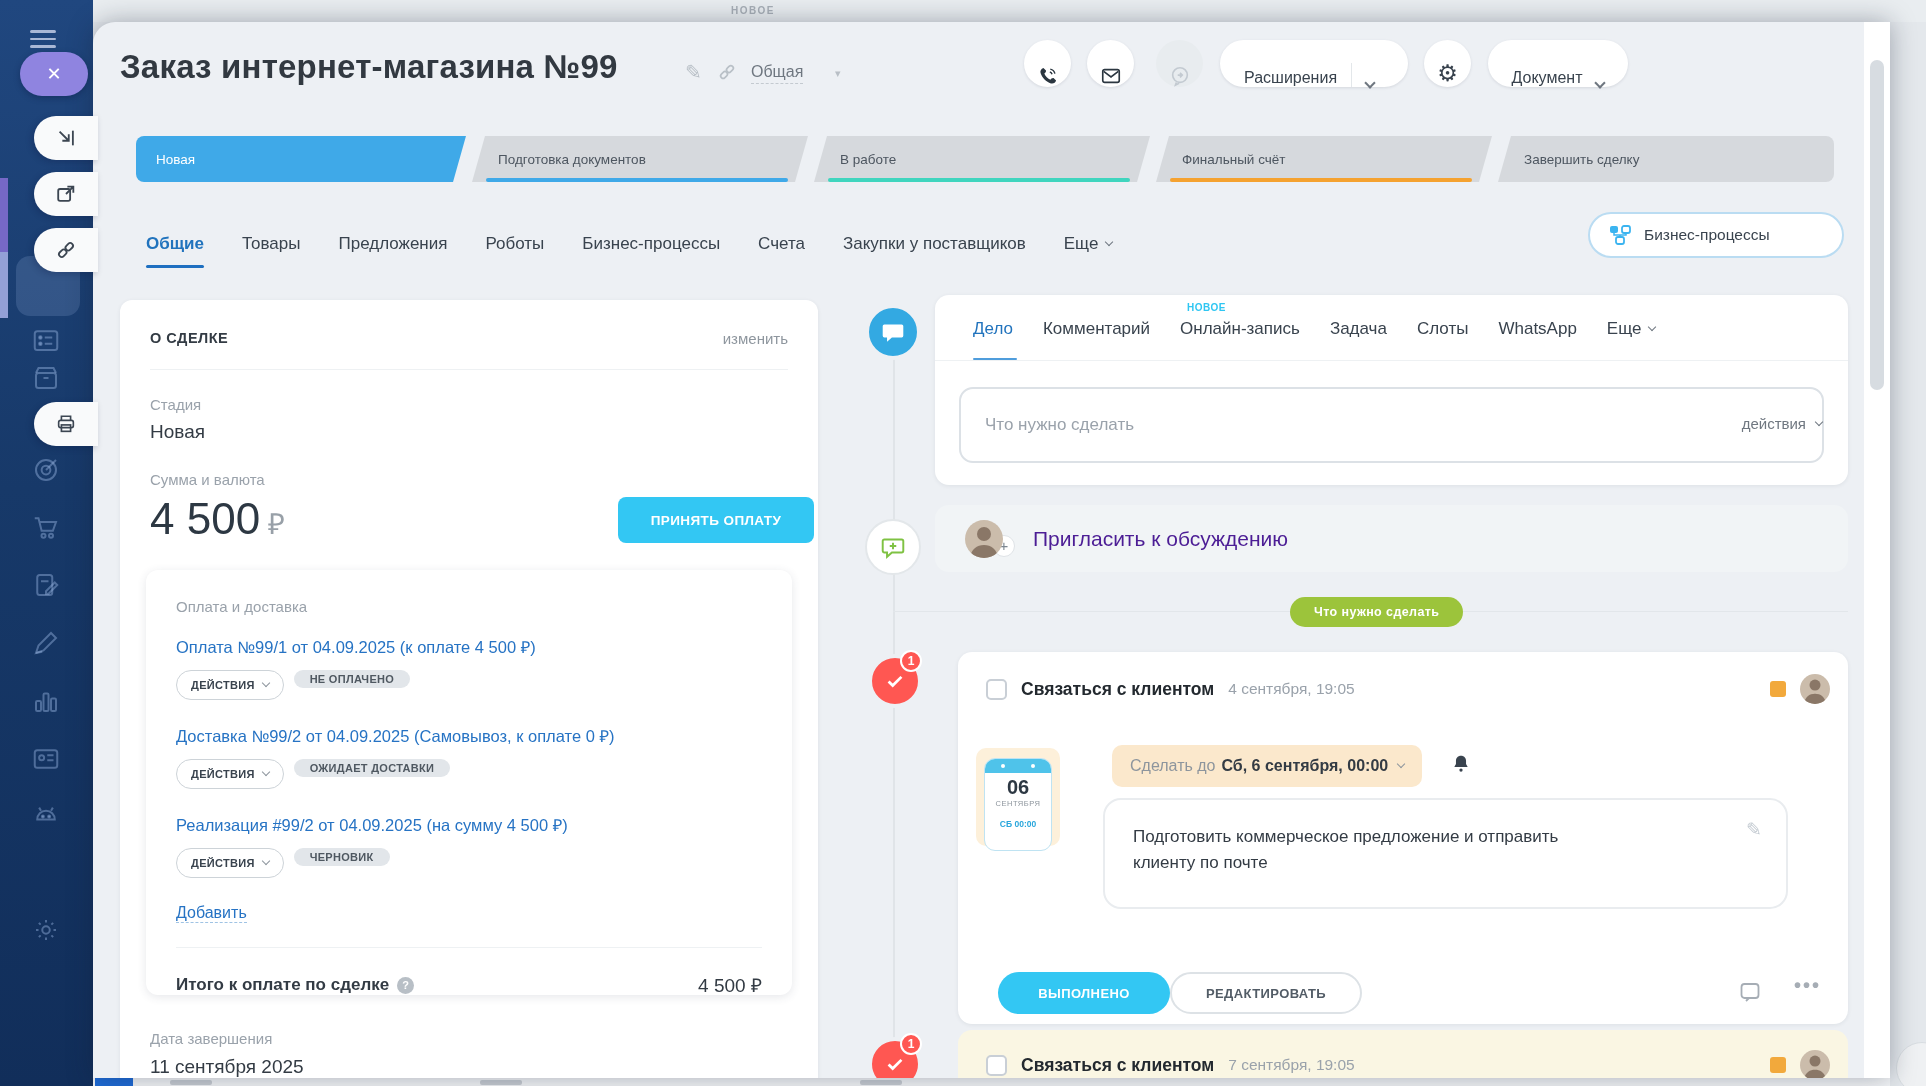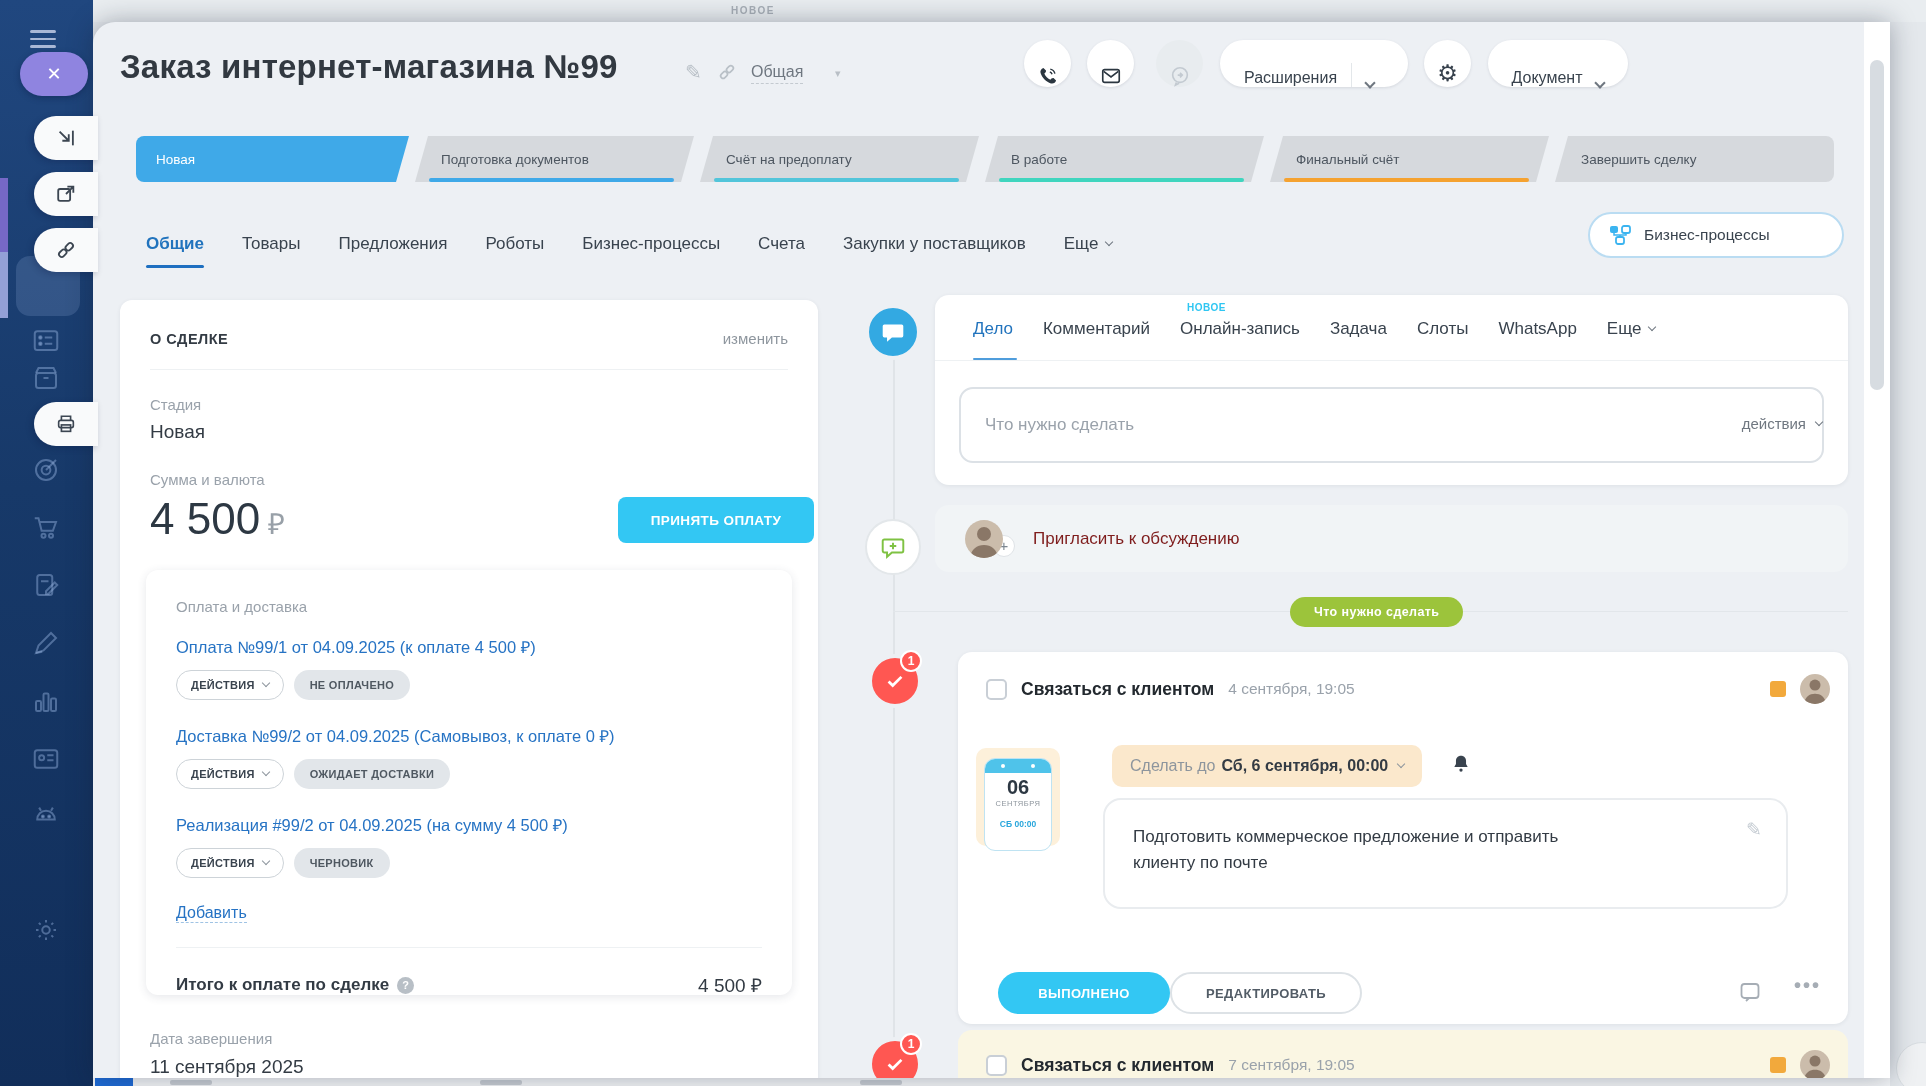--- a/index.html
+++ b/index.html
@@ -66,37 +66,37 @@
   .tabs-row { position:absolute; left:53px; top:212px; display:flex; gap:38px; font-size:17px; color:#39434e; }
   .tab { position:relative; padding-bottom:14px; cursor:default; display:flex; align-items:center; gap:8px; }
   .tab.active { color:#2173bd; font-weight:bold; }
   .tab.active::after { content:""; position:absolute; left:0; right:0; bottom:0; height:3px; background:#1e6fc0; border-radius:2px; }
   .bp-pill { position:absolute; left:1495px; top:190px; width:256px; height:46px; border:2px solid #badcf2; border-radius:23px;
              background:#fff; display:flex; align-items:center; gap:12px; padding-left:18px; font-size:15.5px; color:#39434e; }
 
   
   .deal-card { position:absolute; left:27px; top:278px; width:698px; height:800px; background:#fff; border-radius:12px;
                box-shadow:0 1px 4px rgba(40,50,70,.08); padding:30px; }
-  .deal-head { display:flex; justify-content:space-between; align-items:center; }
+  .deal-head { display:flex; justify-content:space-between; }
   .deal-head .t { font-size:14.5px; font-weight:bold; color:#333b44; letter-spacing:.5px; }
   .deal-head .e { font-size:15px; color:#8e969e; }
   .deal-div { height:1px; background:#eef1f3; margin:22px 0 26px; }
   .flabel { font-size:15px; color:#9aa2ab; }
   .fvalue { font-size:19px; color:#333b44; margin-top:8px; }
   .amount { font-size:44px; color:#2d3843; margin-top:6px; }
   .amount .cur { font-size:29px; color:#98a0a8; margin-left:8px; }
   .pay-btn { position:absolute; left:498px; top:197px; width:196px; height:46px; background:#33c7f3; border:none;
              border-radius:8px; color:#fff; font-size:13.5px; font-weight:bold; letter-spacing:.4px; font-family:inherit; }
   .inner-card { position:absolute; left:26px; top:270px; width:646px; height:425px; background:#fff; border-radius:12px;
                 box-shadow:0 2px 10px rgba(50,60,80,.12); padding:28px 30px; }
   .pay-link { display:inline-block; font-size:16.5px; color:#2673c4; margin-top:24px; text-decoration:none; }
   .pill-row { display:flex; gap:10px; margin-top:12px; }
   .act-pill { height:30px; border:1px solid #cdd3d8; border-radius:15px; background:#fff; display:flex; align-items:center;
               gap:8px; padding:0 14px; font-size:11px; font-weight:bold; color:#39434e; letter-spacing:.3px; }
-  .st-badge { height:30px; border-radius:15px; background:#e2e6ea; display:flex; align-items:center; padding:0 16px;
+  .st-badge { height:18px; border-radius:15px; background:#e2e6ea; display:flex; align-items:center; padding:0 16px;
               font-size:11px; font-weight:bold; color:#4f5861; letter-spacing:.3px; }
   .add-link { display:inline-block; font-size:16px; color:#2673c4; border-bottom:1px dashed #9fc3e4; margin-top:26px; }
   .total-div { height:1px; background:#eef1f3; margin-top:24px; }
   .total-row { display:flex; justify-content:space-between; align-items:center; margin-top:24px; }
   .total-row .l { font-size:17px; font-weight:bold; color:#333b44; display:flex; align-items:center; gap:8px; }
   .qmark { width:17px; height:17px; border-radius:50%; background:#b8bfc6; color:#fff; font-size:11px; font-weight:bold;
            display:inline-flex; align-items:center; justify-content:center; }
   .total-row .v { font-size:19px; color:#333b44; }
   .finish-label { position:absolute; left:30px; top:730px; font-size:15px; color:#9aa2ab; }
   .finish-value { position:absolute; left:30px; top:756px; font-size:19px; color:#333b44; }
@@ -121,21 +121,21 @@
                 background:#fff; font-size:17px; color:#333b44; padding:0 150px 0 24px; font-family:inherit; outline:none; }
   .todo-input::placeholder { color:#9aa2ab; }
   .todo-actions { position:absolute; right:26px; top:120px; font-size:15px; color:#6f7780; display:flex; align-items:center; gap:10px; }
 
   .invite-row { position:absolute; left:842px; top:483px; width:913px; height:67px; background:#f1f4f6; border-radius:14px;
                 display:flex; align-items:center; padding-left:30px; }
   .avatar { border-radius:50%; background:#cbbcab; overflow:hidden; position:relative; }
   .avatar svg { position:absolute; left:0; top:0; }
   .plus-badge { width:22px; height:22px; border-radius:50%; background:#fff; border:1px solid #dfe3e7; color:#7c8690;
                 font-size:15px; display:flex; align-items:center; justify-content:center; margin-left:-10px; margin-top:14px; }
-  .invite-text { font-size:17px; color:#7f1d1d; margin-left:18px; }
+  .invite-text { font-size:21px; color:#4c1d95; margin-left:18px; }
 
   .tl-div { position:absolute; left:800px; top:589px; width:955px; height:1px; background:#e2e6ea; }
   .green-pill { position:absolute; left:1197px; top:575px; height:30px; border-radius:16px; background:#9cc43b; color:#fff;
                 font-size:12.5px; font-weight:bold; letter-spacing:.4px; display:flex; align-items:center; padding:0 24px; }
 
   .act-card { position:absolute; left:865px; top:630px; width:890px; height:372px; background:#fff; border-radius:14px;
               box-shadow:0 1px 4px rgba(40,50,70,.08); }
   .act-head { display:flex; align-items:center; gap:14px; padding:22px 18px 0 28px; }
   .cbx { width:21px; height:21px; border:2px solid #c9cfd6; border-radius:5px; background:#fff; }
   .act-title { font-size:17.5px; font-weight:bold; color:#23292f; }
@@ -293,24 +293,20 @@
 
     <div class="stages">
       <div class="stage first active">
           <span>Новая</span>
         </div>
       <div class="stage">
           <span>Подготовка документов</span>
           <i class="uline" style="background:#3fa9e8"></i>
         </div>
       <div class="stage">
-          <span>Счёт на предоплату</span>
-          <i class="uline" style="background:#52c5da"></i>
-        </div>
-      <div class="stage">
           <span>В работе</span>
           <i class="uline" style="background:#40d5be"></i>
         </div>
       <div class="stage">
           <span>Финальный счёт</span>
           <i class="uline" style="background:#f5a230"></i>
         </div>
       <div class="stage last">
           <span>Завершить сделку</span>
         </div>

